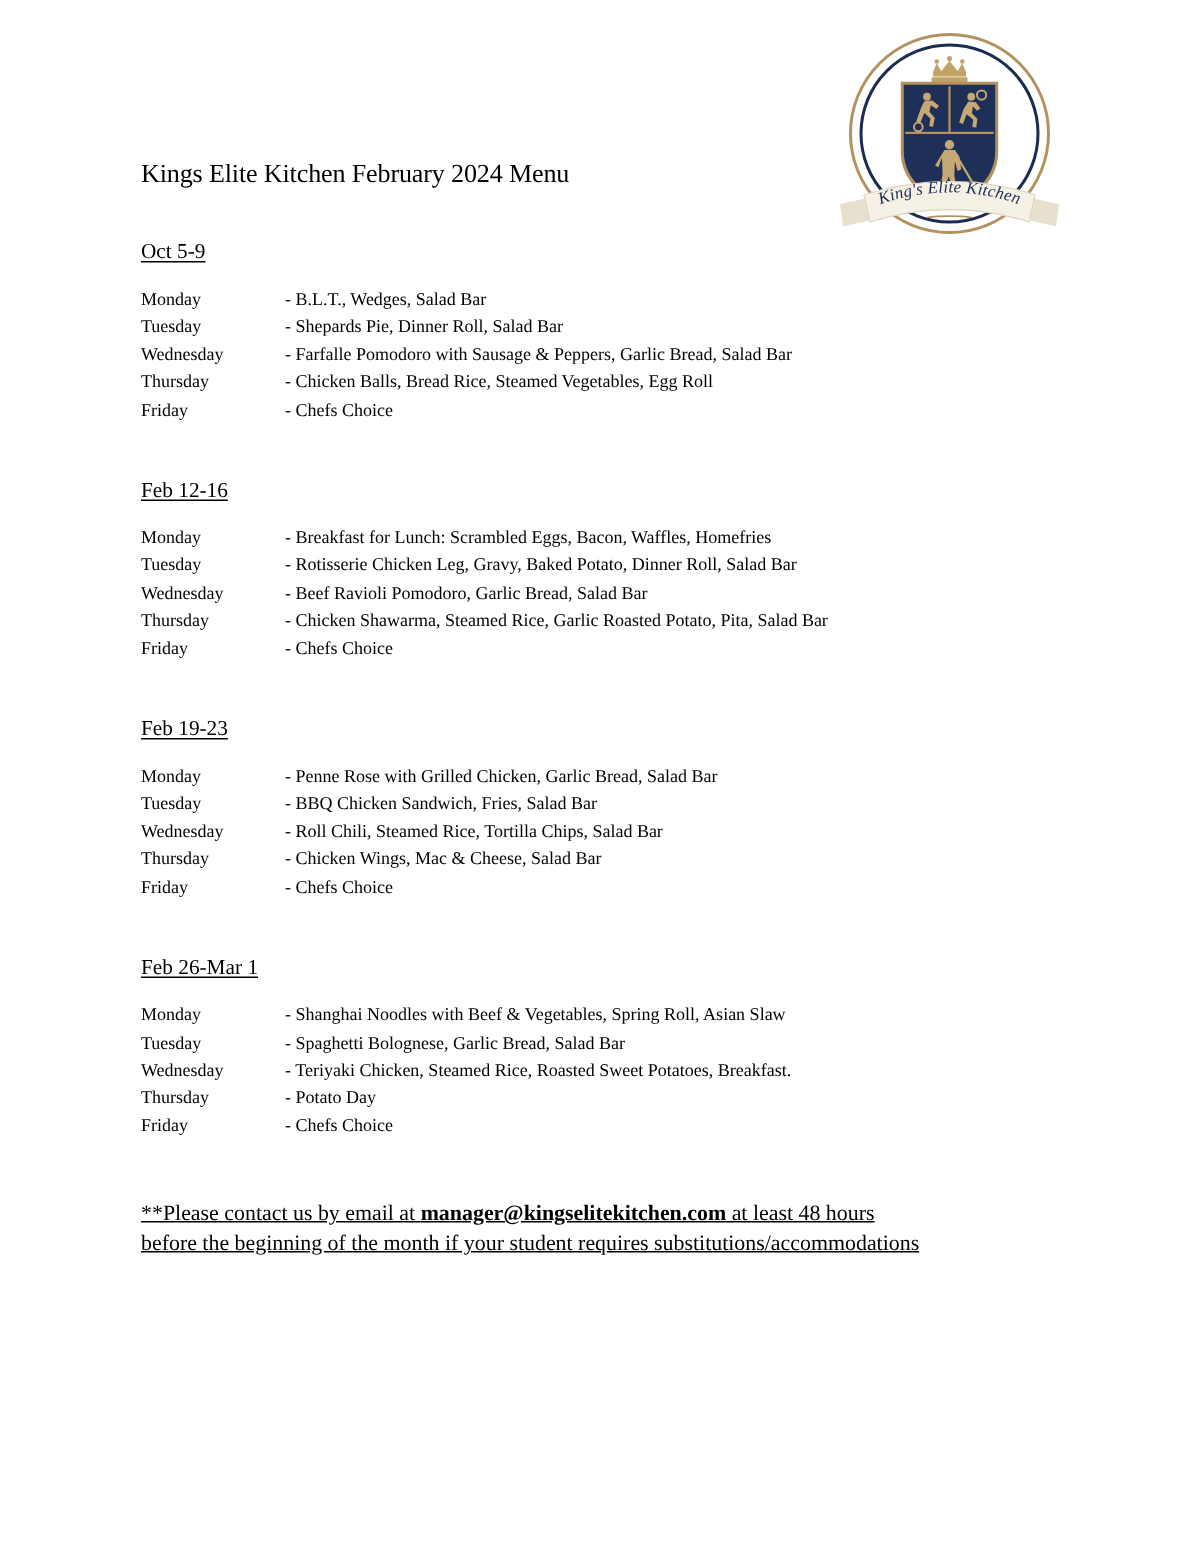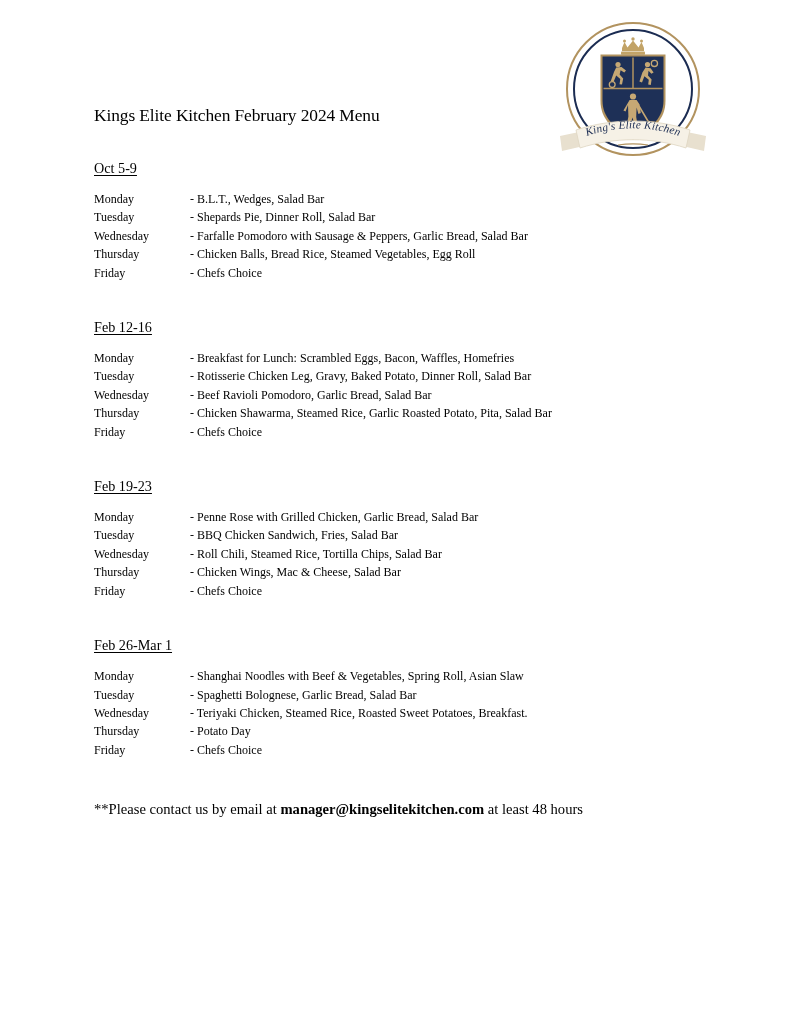--- a/index.html
+++ b/index.html
@@ -109,20 +109,21 @@
     padding-left: 0 !important;
   }
 
   .spacer-week { height: 36px; }
   .spacer-title { height: 33px; }
 
   .note {
     margin-top: 41px;
     font-size: 14.6px;
     line-height: 19.5px;
+    text-decoration: underline;
   }
   .note b { font-weight: bold; }
 </style>
 </head>
 <body>
 
 <div class="page">
 
   <div class="logo">
     <div class="logo-rings">
@@ -304,16 +305,17 @@
         <tr>
           <td class="col-day">Friday</td>
           <td class="col-item">- Chefs Choice</td>
         </tr>
       </tbody>
         </table>
     </div>
 
     <div class="note">
       <span>**Please contact us by email at </span><b>manager@kingselitekitchen.com</b><span> at least 48 hours</span><br>
+      <span>before the beginning of the month if your student requires substitutions/accommodations</span>
     </div>
 
   </div>
 </div>
 
 </body></html>

